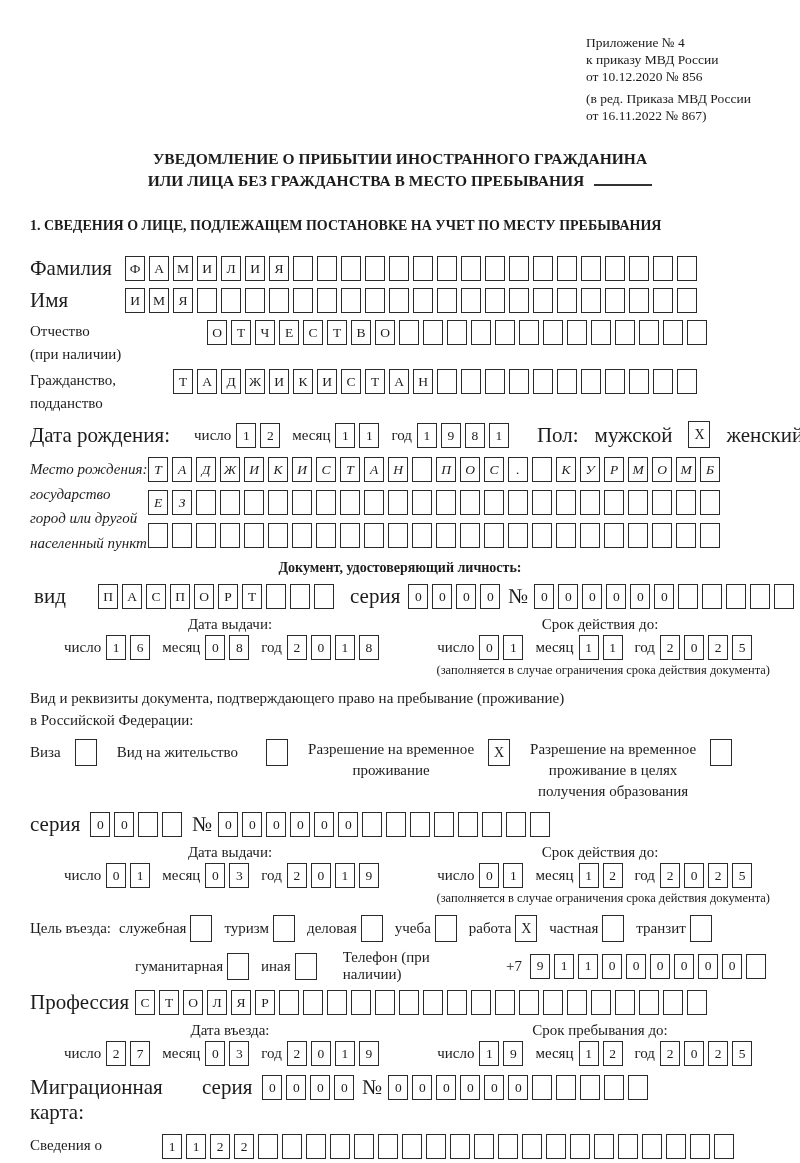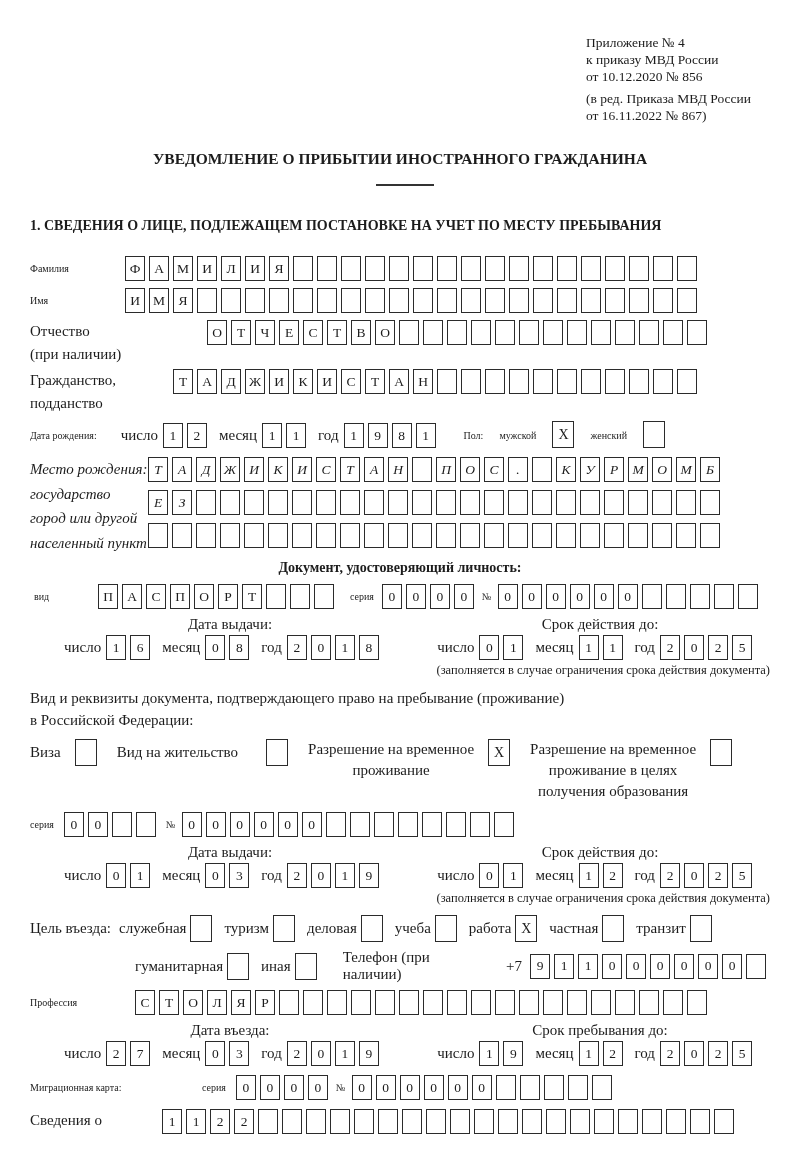--- a/index.html
+++ b/index.html
@@ -11,21 +11,21 @@
     padding:34px 30px 0 30px;
   }
   .annex { margin-left:556px; width:214px; font-size:13.5px; line-height:17px; }
   .annex .amend { margin-top:5px; line-height:17px; }
   .forma { margin-top:24px; text-align:right; padding-right:6px; font-weight:bold; font-size:15px; letter-spacing:.5px; }
   .title { margin-top:24px; text-align:center; font-weight:bold; font-size:15.5px; line-height:22px; }
   .t-underline { display:inline-block; width:58px; border-bottom:2px solid #333; margin-left:10px; height:14px; }
   .sec-heading { margin-top:26px; font-weight:bold; font-size:14px; text-align:left; }
 
   .frow { display:flex; align-items:flex-start; margin-bottom:7px; }
-  .lbl { font-size:10px; line-height:25px; flex:none; }
+  .lbl { font-size:21px; line-height:25px; flex:none; }
   .lbl-block { font-size:15px; line-height:23px; flex:none; }
   .boxes { display:flex; flex-wrap:nowrap; flex:none; }
   .cell {
     width:20px; height:25px; border:1.6px solid #2b2b2b; margin-right:4px;
     display:inline-flex; align-items:center; justify-content:center;
     font-size:13.5px; flex:none; background:#fff;
   }
   .chk {
     width:22px; height:27px; border:1.6px solid #2b2b2b;
     display:inline-flex; align-items:center; justify-content:center;
@@ -83,21 +83,21 @@
     <div>от 10.12.2020 № 856</div>
     <div class="amend">
       <div>(в ред. Приказа МВД России</div>
       <div>от 16.11.2022 № 867)</div>
     </div>
   </div>
 
 
   <div class="title">
     <div>УВЕДОМЛЕНИЕ О ПРИБЫТИИ ИНОСТРАННОГО ГРАЖДАНИНА</div>
-    <div><span class="t-underline"></span></div>
+    <div><span>ИЛИ ЛИЦА БЕЗ ГРАЖДАНСТВА В МЕСТО ПРЕБЫВАНИЯ</span><span class="t-underline"></span></div>
   </div>
 
   <div class="sec-heading">1. СВЕДЕНИЯ О ЛИЦЕ, ПОДЛЕЖАЩЕМ ПОСТАНОВКЕ НА УЧЕТ ПО МЕСТУ ПРЕБЫВАНИЯ</div>
 
   <div class="frow first-rows">
     <div class="lbl w-name">Фамилия</div>
     <div class="boxes">
         <span class="cell">Ф</span>
         <span class="cell">А</span>
         <span class="cell">М</span>

